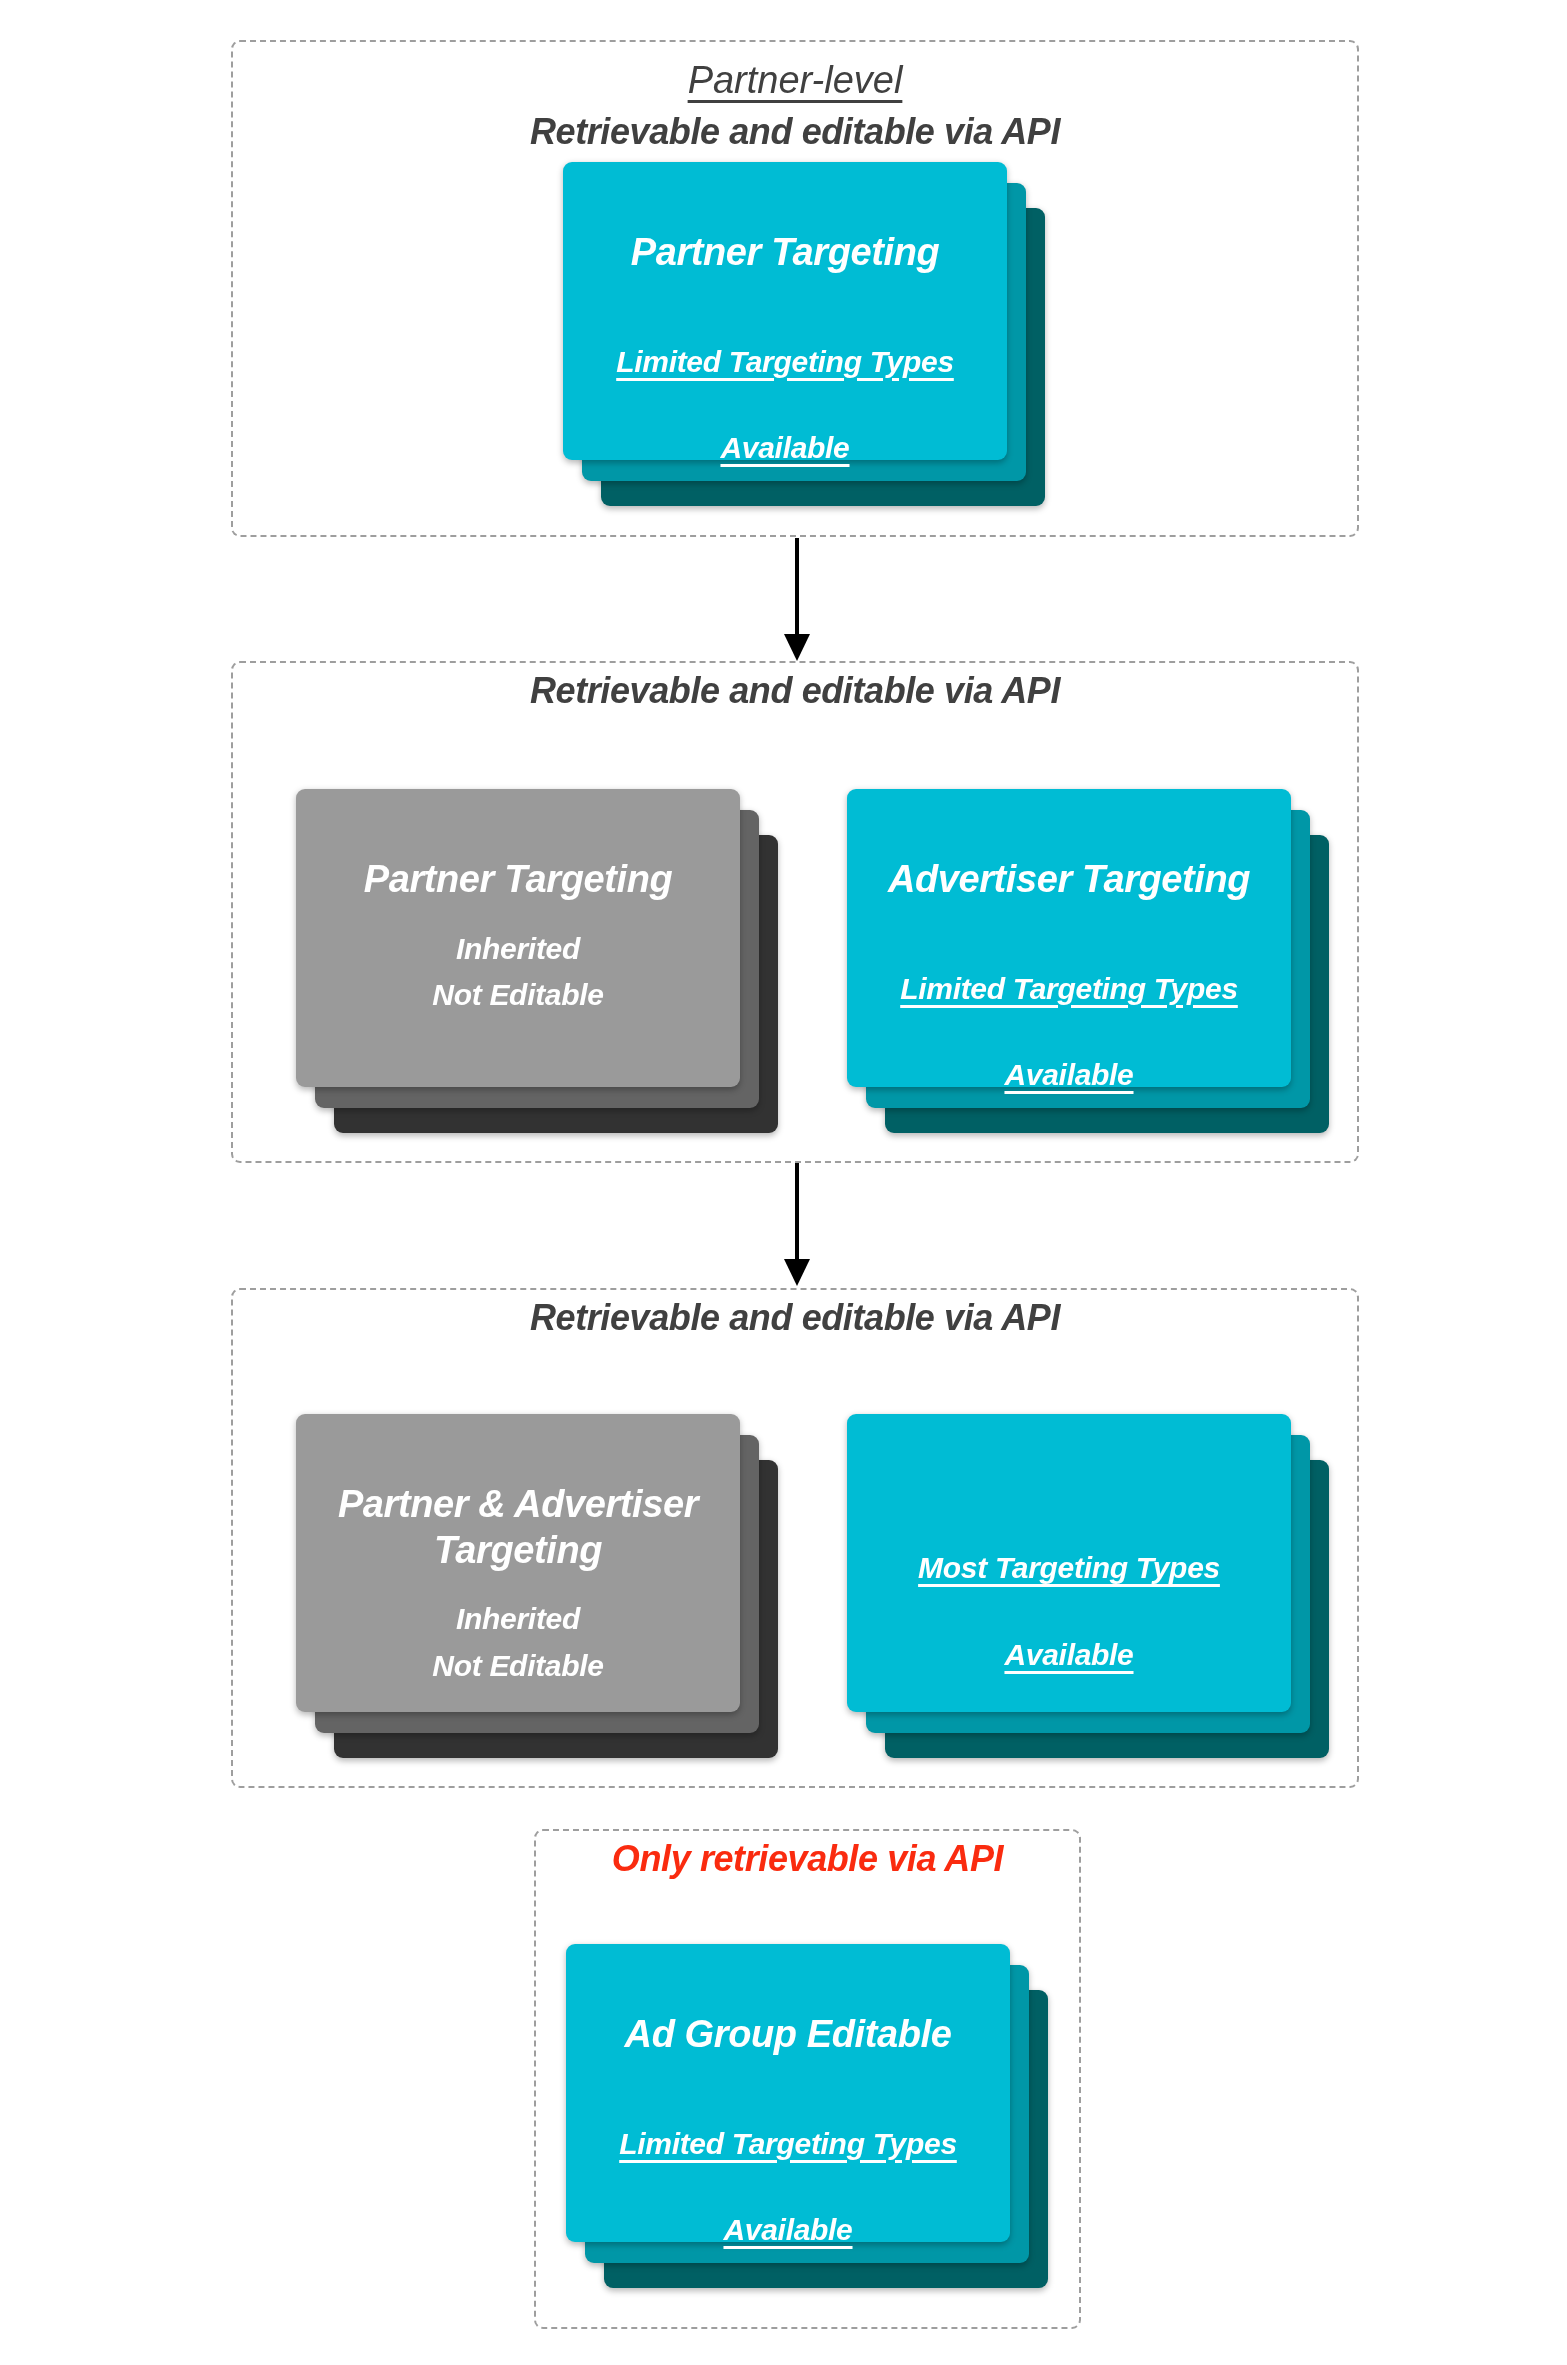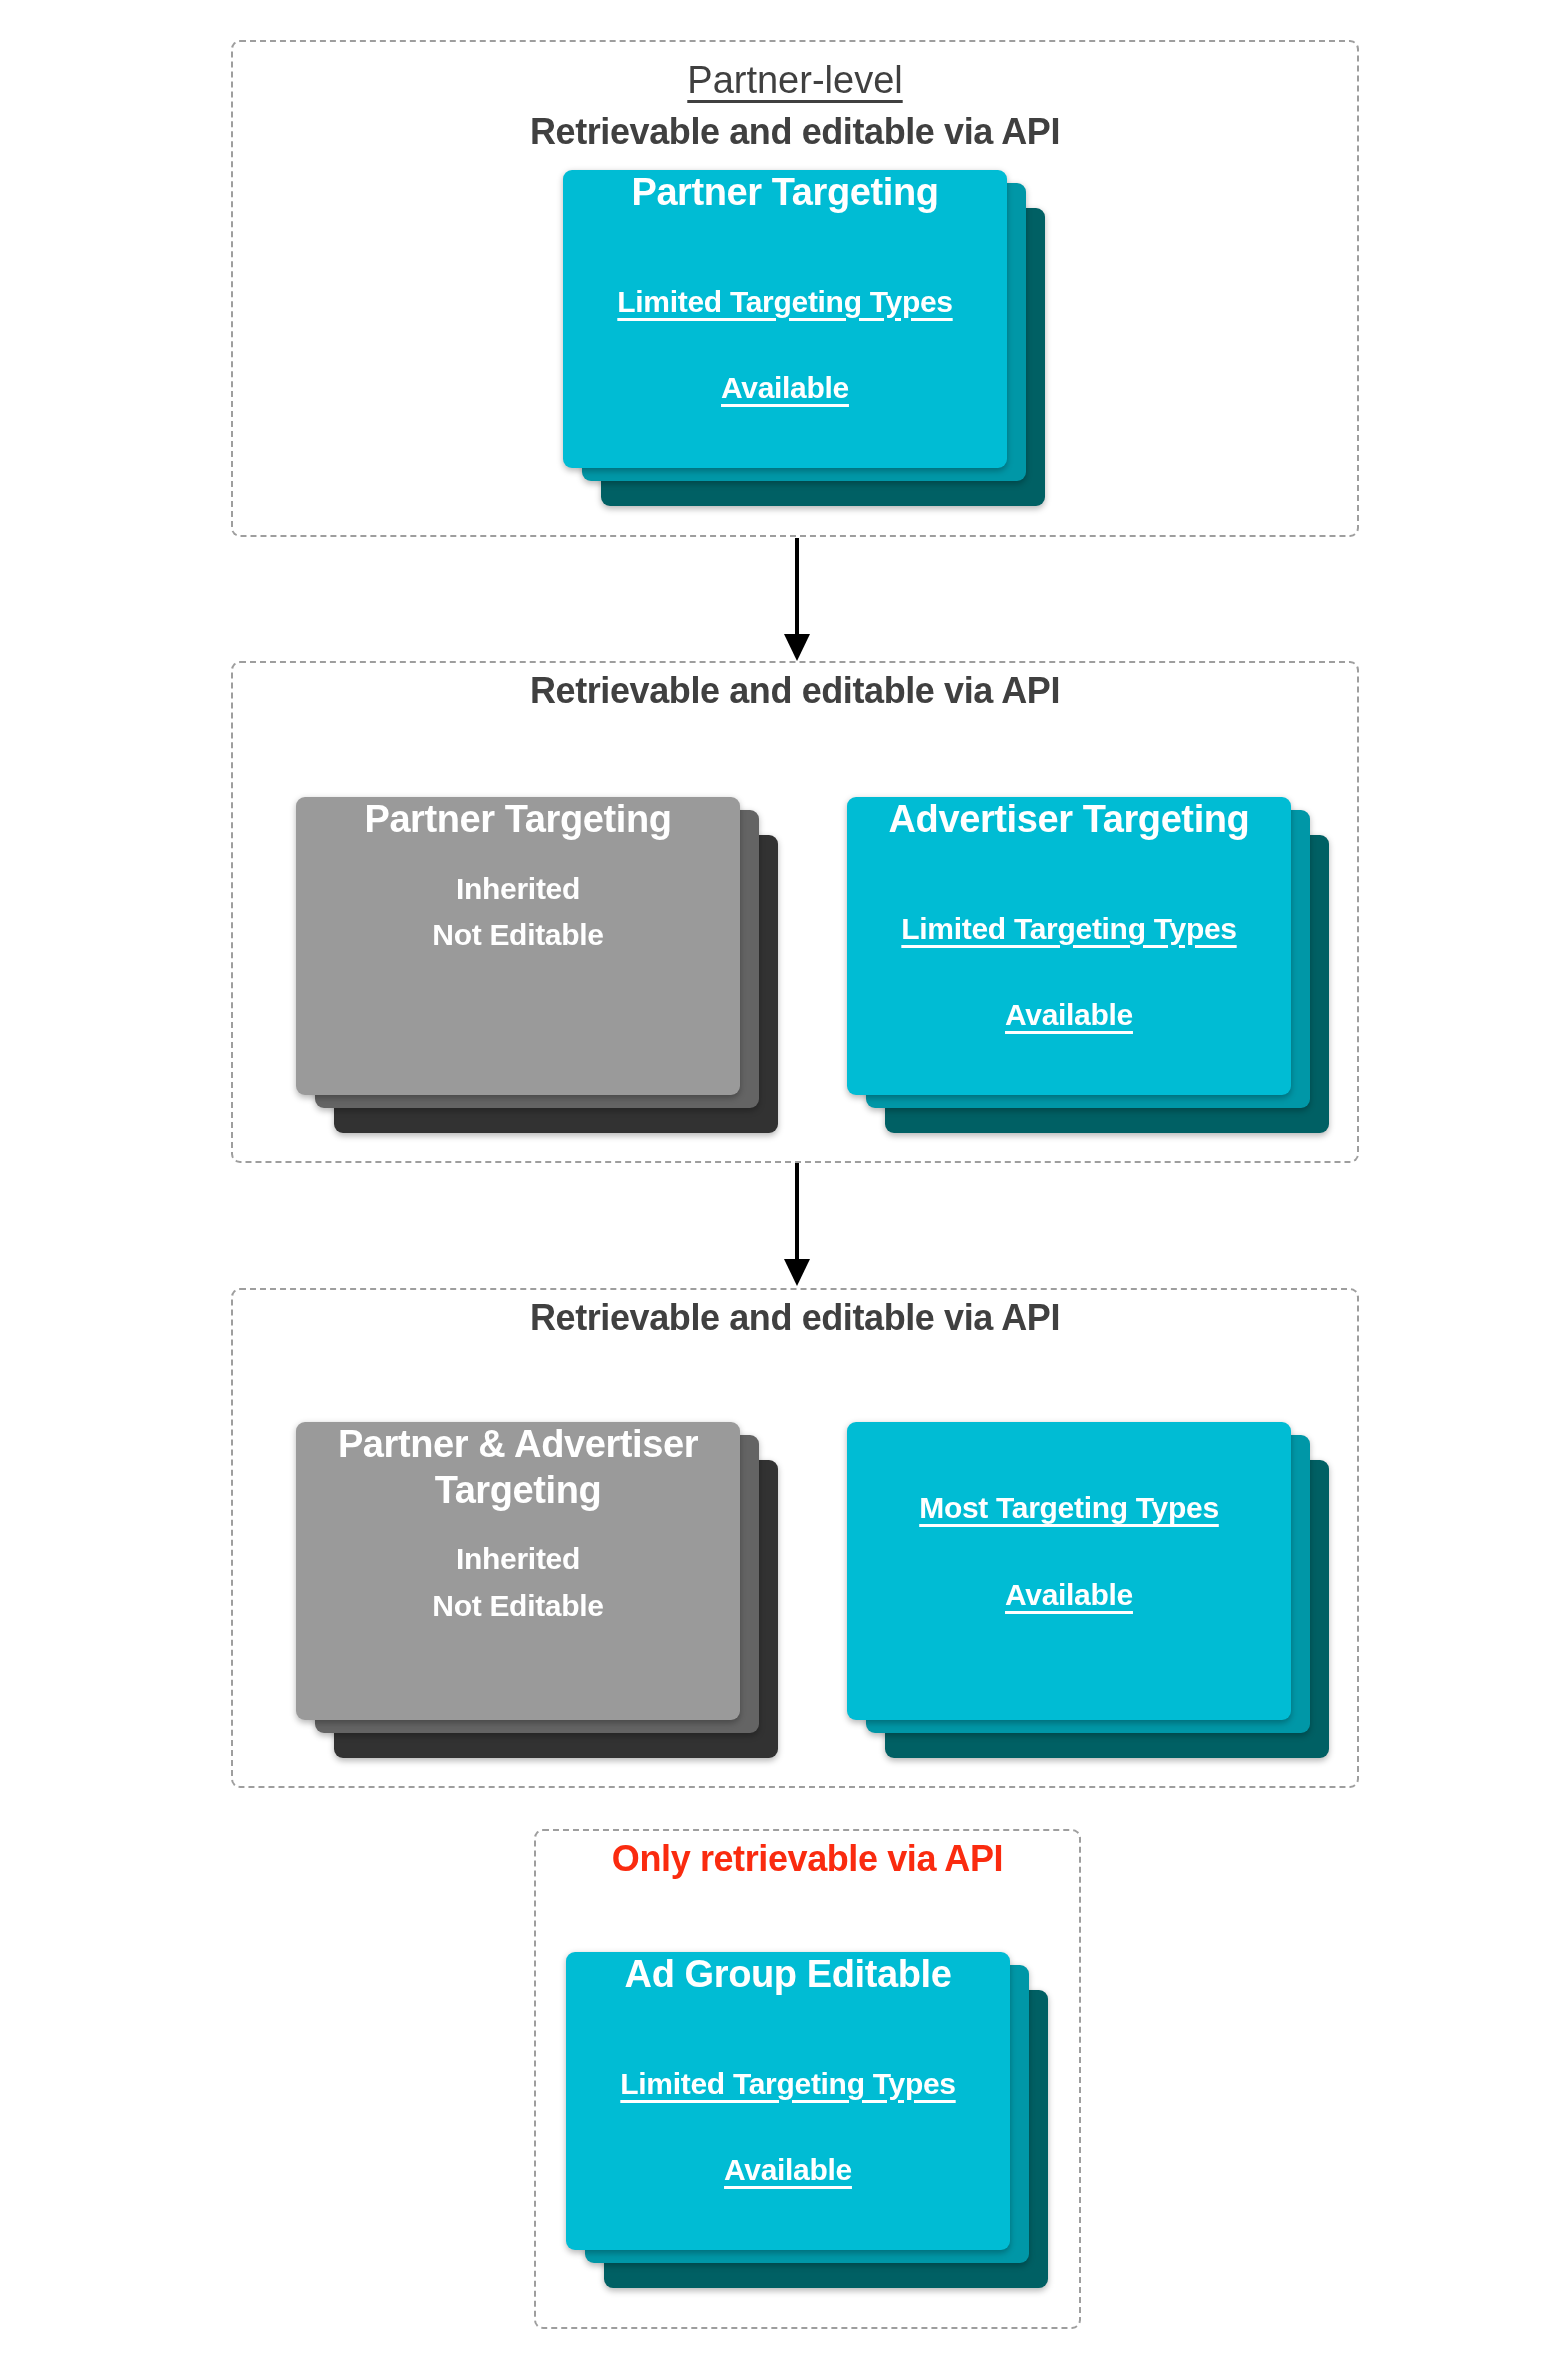--- a/index.html
+++ b/index.html
@@ -7,20 +7,21 @@
     padding: 0;
     background: #ffffff;
   }
   .canvas {
     position: relative;
     width: 1567px;
     height: 2366px;
     background: var(--page-bg, #ffffff);
     font-family: "Liberation Sans", "DejaVu Sans", sans-serif;
     overflow: hidden;
+    font-style: italic;
   }
 
   
   .panel {
     position: absolute;
     box-sizing: border-box;
     border: 2.7px dashed var(--dashed-border, #9e9e9e);
     border-radius: 9px;
     text-align: center;
   }
@@ -57,23 +58,23 @@
   }
   .layer {
     position: absolute;
     width: 444px;
     height: 298px;
     border-radius: 9px;
     box-shadow: 0 2.7px 6.3px rgba(0,0,0,0.28);
   }
   .l-back  { left: 38px; top: 50px; }
   .l-mid   { left: 19px; top: 25px; }
-  .l-front { left: 0;    top: 12px;
+  .l-front { left: 0;    top: 4px;
     display: flex; flex-direction: column; align-items: center;
-    box-sizing: border-box; 
+    box-sizing: border-box; padding-top: 68px;
   }
   .cyan-front { background: var(--cyan-front, #00bcd4); }
   .cyan-mid   { background: var(--cyan-mid,   #0097a7); }
   .cyan-back  { background: var(--cyan-back,  #006064); }
   .gray-front { background: var(--gray-front, #9a9a9a); }
   .gray-mid   { background: var(--gray-mid,   #646464); }
   .gray-back  { background: var(--gray-back,  #323232); }
 
   .pos-s1     { left: 330px; top: 116px; }
   .pos-left   { left: 63px;  top: 122px; }

